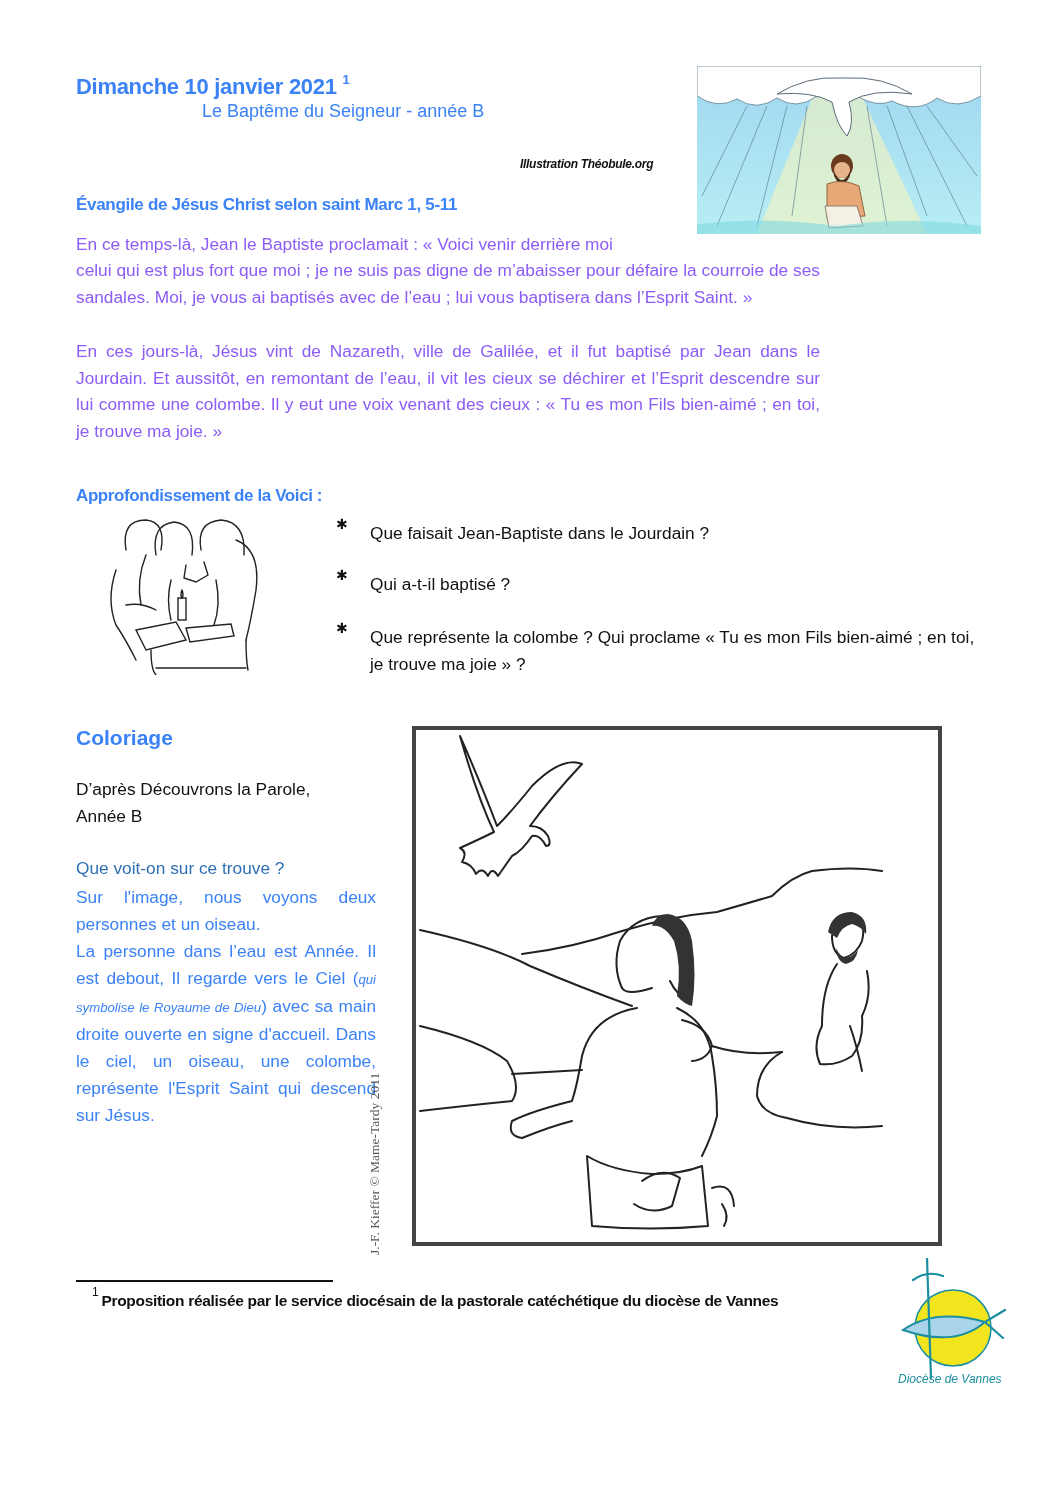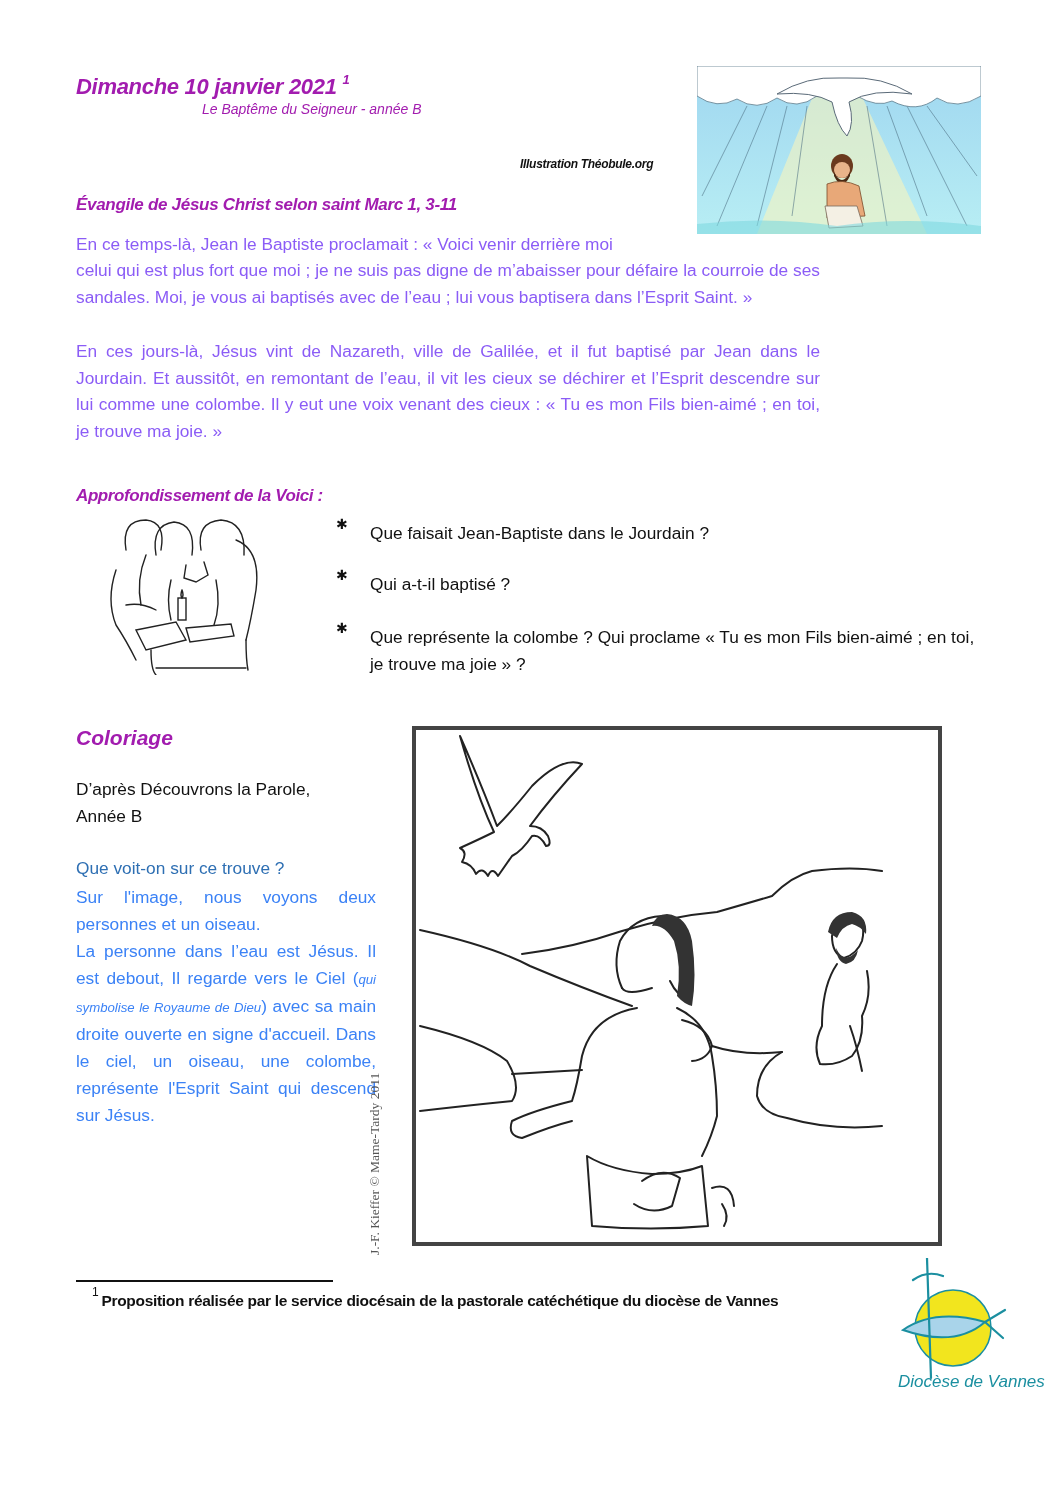--- a/index.html
+++ b/index.html
@@ -1,27 +1,27 @@
 <!DOCTYPE html>
 <html><head>
 <meta charset="utf-8">
 <style>
   html, body { margin: 0; padding: 0; background: #ffffff; }
   body {
     width: 1058px; height: 1497px; position: relative; overflow: hidden;
     font-family: "Liberation Sans", "DejaVu Sans", sans-serif; color: #111;
   }
   .abs { position: absolute; }
-  .blue { color: #a21caf; font-style: italic; }
+  .blue { color: #3b82f6; }
   .blue2 { color: #2e6fb3; }
 
   
   #title { left: 76px; top: 74px; font-size: 22px; font-weight: bold; letter-spacing: -0.3px; }
   #title sup { font-size: 13px; position: relative; top: -2px; }
-  #subtitle { left: 202px; top: 101px; font-size: 14px; }
+  #subtitle { left: 202px; top: 101px; font-size: 18px; }
   #credit { left: 520px; top: 157px; font-size: 12px; font-style: italic; font-weight: bold; color: #111; letter-spacing: -0.3px; }
 
   
   #top-illus { left: 697px; top: 66px; width: 284px; height: 168px; }
 
   #gospel-h { left: 76px; top: 195px; font-size: 17px; font-weight: bold; letter-spacing: -0.3px; }
 
   .gospel-p { left: 76px; width: 744px; font-size: 17.3px; line-height: 26.5px; color: #8b5cf6; text-align: justify; }
   #g1 { top: 231px; }
 
@@ -51,21 +51,21 @@
     white-space: nowrap; font-family: "Liberation Serif", serif; font-size: 13.5px; color: #555;
   }
 
   
   #fn-rule { left: 76px; top: 1280px; width: 257px; height: 2px; background: #111; }
   #fn { left: 92px; top: 1289px; font-size: 15.5px; font-weight: bold; letter-spacing: -0.3px; }
   #fn sup { font-size: 12px; font-weight: normal; position: relative; top: -4px; margin-right: 3px; }
 
   
   #logo { left: 895px; top: 1258px; width: 118px; height: 130px; }
-  #logo-text { left: 898px; top: 1372px; font-size: 17px; font-style: italic; color: #1b8fa0; }
+  #logo-text { left: 898px; top: 1372px; font-size: 12px; font-style: italic; color: #1b8fa0; }
 </style>
 </head>
 <body>
 
 <div id="title" class="abs blue"><span>Dimanche 10 janvier 2021</span> <sup>1</sup></div>
 <div id="subtitle" class="abs blue">Le Baptême du Seigneur - année B</div>
 <div id="credit" class="abs">Illustration Théobule.org</div>
 
 <svg id="top-illus" class="abs" viewBox="0 0 284 168">
   <defs>
@@ -89,21 +89,21 @@
   <path d="M0 0 H284 V30 Q260 45 240 32 Q220 48 195 35 Q180 42 160 30 L120 30 Q100 45 80 32 Q60 46 40 33 Q20 44 0 30 Z" fill="#ffffff" stroke="#5a7a8a" stroke-width="0.8"></path>
   <path d="M142 12 Q110 10 80 28 Q115 25 135 36 Q140 60 150 70 Q158 58 152 36 Q175 22 215 28 Q185 10 150 12 Z" fill="#ffffff" stroke="#5a6a78" stroke-width="1"></path>
   <ellipse cx="145" cy="100" rx="11" ry="12" fill="#6a3a1e"></ellipse>
   <ellipse cx="145" cy="104" rx="8" ry="8" fill="#e8b48a"></ellipse>
   <path d="M137 106 Q145 122 153 106 L153 110 Q145 126 137 110 Z" fill="#4a2a14"></path>
   <path d="M130 118 Q145 112 162 120 L168 150 L130 152 Z" fill="#e8a878" stroke="#7a4a2a" stroke-width="0.8"></path>
   <path d="M128 140 L160 140 L166 160 L132 162 Z" fill="#f4f0e4" stroke="#7a6a5a" stroke-width="0.8"></path>
   <path d="M0 158 Q70 150 140 160 Q210 150 284 160 V168 H0 Z" fill="#7fd8e0" opacity="0.6"></path>
 </svg>
 
-<div id="gospel-h" class="abs blue">Évangile de Jésus Christ selon saint Marc 1, 3-11</div>
+<div id="gospel-h" class="abs blue">Évangile de Jésus Christ selon saint Marc 1, 5-11</div>
 <div id="g1" class="abs gospel-p" style="width:620px;text-align:left;">En ce temps-là, Jean le Baptiste proclamait : « Voici venir derrière moi</div>
 <div class="abs gospel-p" style="top:257px;">celui qui est plus fort que moi ; je ne suis pas digne de m’abaisser pour défaire la courroie de ses sandales. Moi, je vous ai baptisés avec de l’eau ; lui vous baptisera dans l’Esprit Saint. »</div>
 <div class="abs gospel-p" style="top:338px;">En ces jours-là, Jésus vint de Nazareth, ville de Galilée, et il fut baptisé par Jean dans le Jourdain. Et aussitôt, en remontant de l’eau, il vit les cieux se déchirer et l’Esprit descendre sur lui comme une colombe. Il y eut une voix venant des cieux : « Tu es mon Fils bien-aimé ; en toi, je trouve ma joie. »</div>
 
 <div id="appro-h" class="abs blue">Approfondissement de la Voici :</div>
 
 <svg id="group-illus" class="abs" viewBox="0 0 180 165">
   <g fill="none" stroke="#222" stroke-width="1.4" stroke-linecap="round">
     <path d="M30 40 Q25 10 50 10 Q70 12 65 40"></path>
     <path d="M60 45 Q55 15 78 12 Q100 14 96 45"></path>
@@ -137,21 +137,21 @@
   <span class="q-bullet">✱</span>
   <span class="q-text" style="width:610px">Que représente la colombe ? Qui proclame « Tu es mon Fils bien-aimé ; en toi, je trouve ma joie » ?</span>
 </div>
 
 <div id="colo-h" class="abs blue">Coloriage</div>
 <div id="colo-src1" class="abs">D’après Découvrons la Parole,</div>
 <div id="colo-src2" class="abs">Année B</div>
 <div id="colo-q" class="abs blue2">Que voit-on sur ce trouve ?</div>
 <div id="colo-text" class="abs">
   <div>Sur l'image, nous voyons deux personnes et un oiseau.</div>
-  <div><span>La personne dans l’eau est Jésus. Il est debout, Il regarde vers le Ciel (</span><i>qui symbolise le Royaume de Dieu</i><span>) avec sa main droite ouverte en signe d'accueil. Dans le ciel, un oiseau, une colombe, représente l'Esprit Saint qui descend sur Jésus.</span></div>
+  <div><span>La personne dans l’eau est Année. Il est debout, Il regarde vers le Ciel (</span><i>qui symbolise le Royaume de Dieu</i><span>) avec sa main droite ouverte en signe d'accueil. Dans le ciel, un oiseau, une colombe, représente l'Esprit Saint qui descend sur Jésus.</span></div>
 </div>
 
 <div id="copyright" class="abs">
     <span>J.-F. Kieffer © Mame-Tardy 2011</span>
   </div>
 
 <svg id="coloring" class="abs" viewBox="0 0 530 520">
   <rect x="2" y="2" width="526" height="516" fill="#fff" stroke="#444" stroke-width="4"></rect>
   <g fill="none" stroke="#222" stroke-width="2" stroke-linecap="round" stroke-linejoin="round">
 

